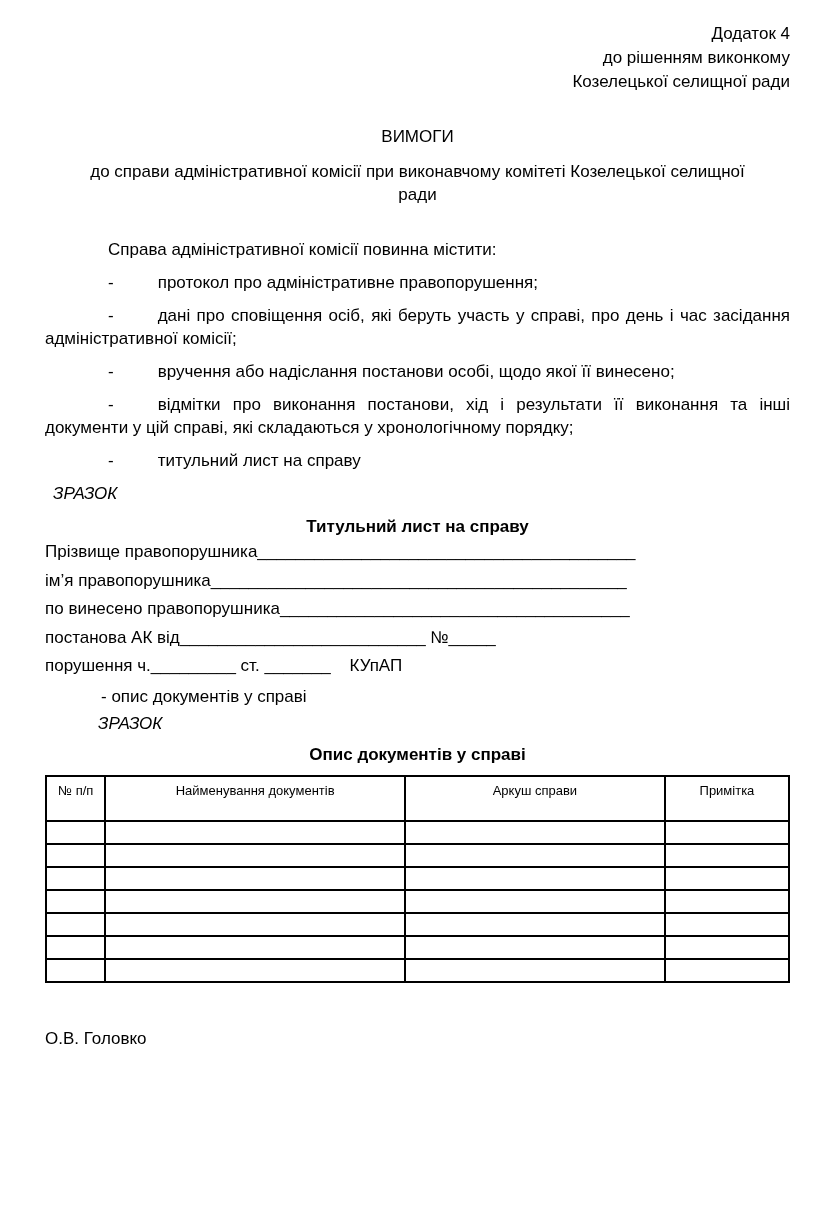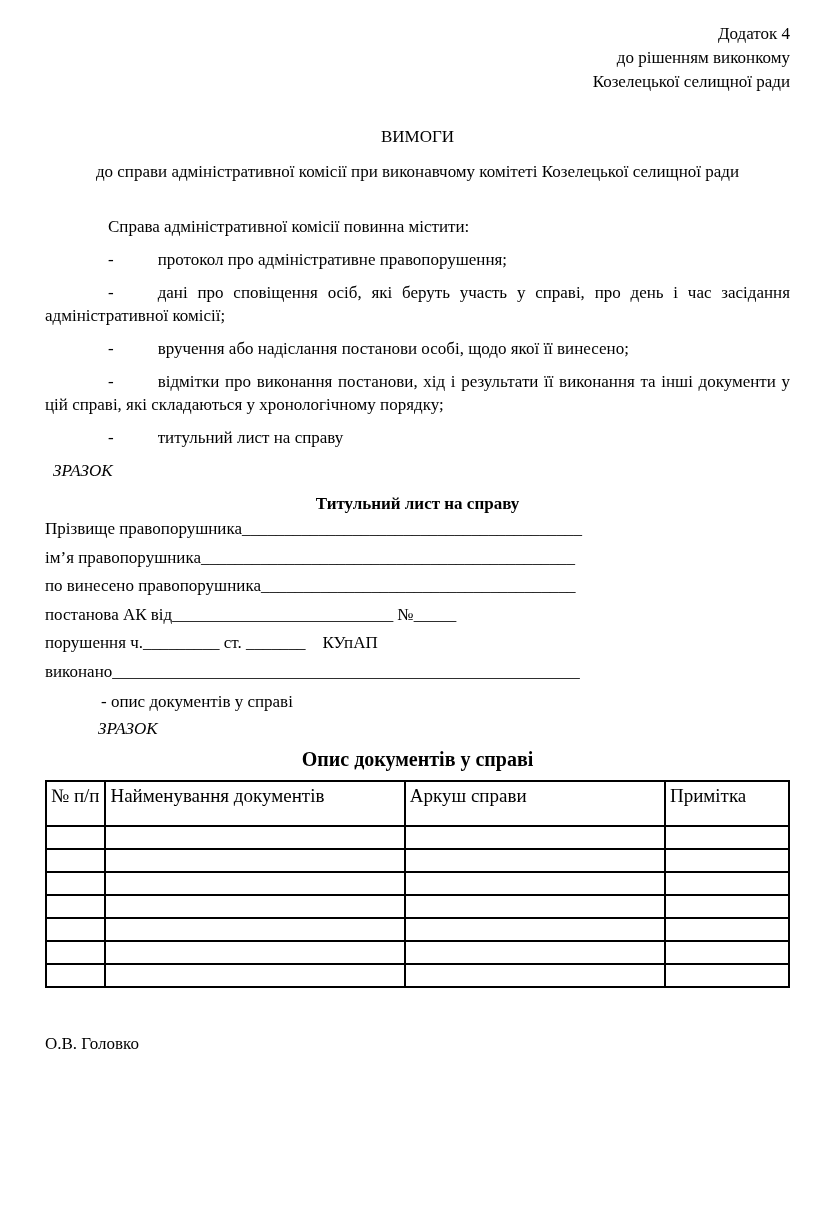--- a/index.html
+++ b/index.html
@@ -2,48 +2,48 @@
 <html><head>
 <meta charset="utf-8">
 <style>
   * { margin: 0; padding: 0; box-sizing: border-box; }
   html, body { background: #ffffff; }
   .page {
     width: 831px;
     min-height: 1219px;
     background: #ffffff;
     color: #000000;
-    font-family: Liberation Serif, serif;
+    font-family: Liberation Sans, sans-serif;
     font-size: 17px;
     line-height: 23px;
     padding: 22px 41px 40px 45px;
     position: relative;
   }
   .doc-header { text-align: right; line-height: 24px; }
   .doc-header div { white-space: pre-wrap; }
   .doc-title-block { margin-top: 31px; text-align: center; }
   .doc-subtitle { max-width: 680px; margin: 12px auto; text-align: center; }
   .para { margin-top: 10px; text-align: justify; text-indent: 63px; }
   .intro { margin-top: 32px; }
   .li-tab { display: inline-block; width: 44px; }
   .zrazok { font-style: italic; margin-top: 10px; padding-left: 8px; }
   .zrazok-2 { font-style: italic; margin-top: 4px; padding-left: 53px; }
   .section-title { font-weight: bold; text-align: center; margin-top: 10px; font-size: 17px; }
   .form-block { margin-top: 0; }
   .form-line { line-height: 28.5px; white-space: pre-wrap; }
   .opys-line { margin-top: 4px; padding-left: 56px; }
-  .table-title { font-weight: bold; text-align: center; margin-top: 8px; margin-bottom: 9px; font-size: 20px; }
+  .table-title { font-weight: bold; text-align: center; margin-top: 8px; margin-bottom: 9px; font-size: 17px; }
   table.doc-table { width: 100%; border-collapse: collapse; table-layout: fixed; }
   table.doc-table th, table.doc-table td { border: 2px solid #000000; }
   table.doc-table th {
     font-weight: normal;
-    text-align: left;
+    text-align: center;
     vertical-align: top;
     padding: 2px 4px 18px 4px;
-    font-size: 19px;
+    font-size: 13px;
   }
   table.doc-table td { height: 23px; }
   .col-num { width: 8%; }
   .col-name { width: 40.3%; }
   .col-sheet { width: 35%; }
   .col-note { width: 16.7%; }
   .doc-footer {
     display: flex;
     justify-content: space-between;
     align-items: flex-end;
@@ -82,21 +82,20 @@
   <p class="zrazok">ЗРАЗОК</p>
 
   <h3 class="section-title">Титульний лист на справу</h3>
 
   <div class="form-block">
     <div class="form-line">Прізвище правопорушника________________________________________</div>
     <div class="form-line">ім’я правопорушника____________________________________________</div>
     <div class="form-line">по винесено правопорушника_____________________________________</div>
     <div class="form-line">постанова АК від__________________________ №_____</div>
     <div class="form-line">порушення ч._________ ст. _______    КУпАП</div>
-    <div class="form-line">виконано_______________________________________________________</div>
   </div>
 
   <p class="opys-line">- опис документів у справі</p>
 
   <p class="zrazok zrazok-2">ЗРАЗОК</p>
 
   <h3 class="table-title">Опис документів у справі</h3>
 
   <table class="doc-table">
     <colgroup>

